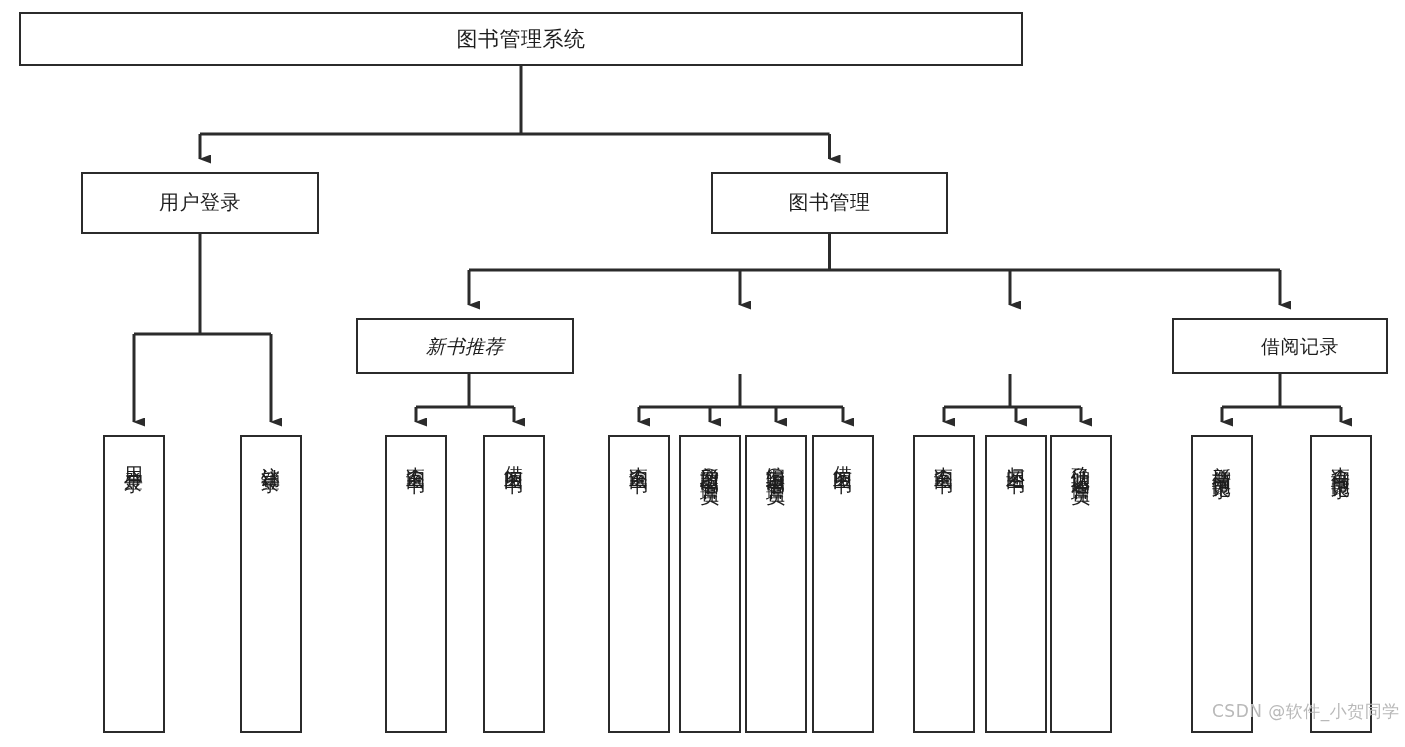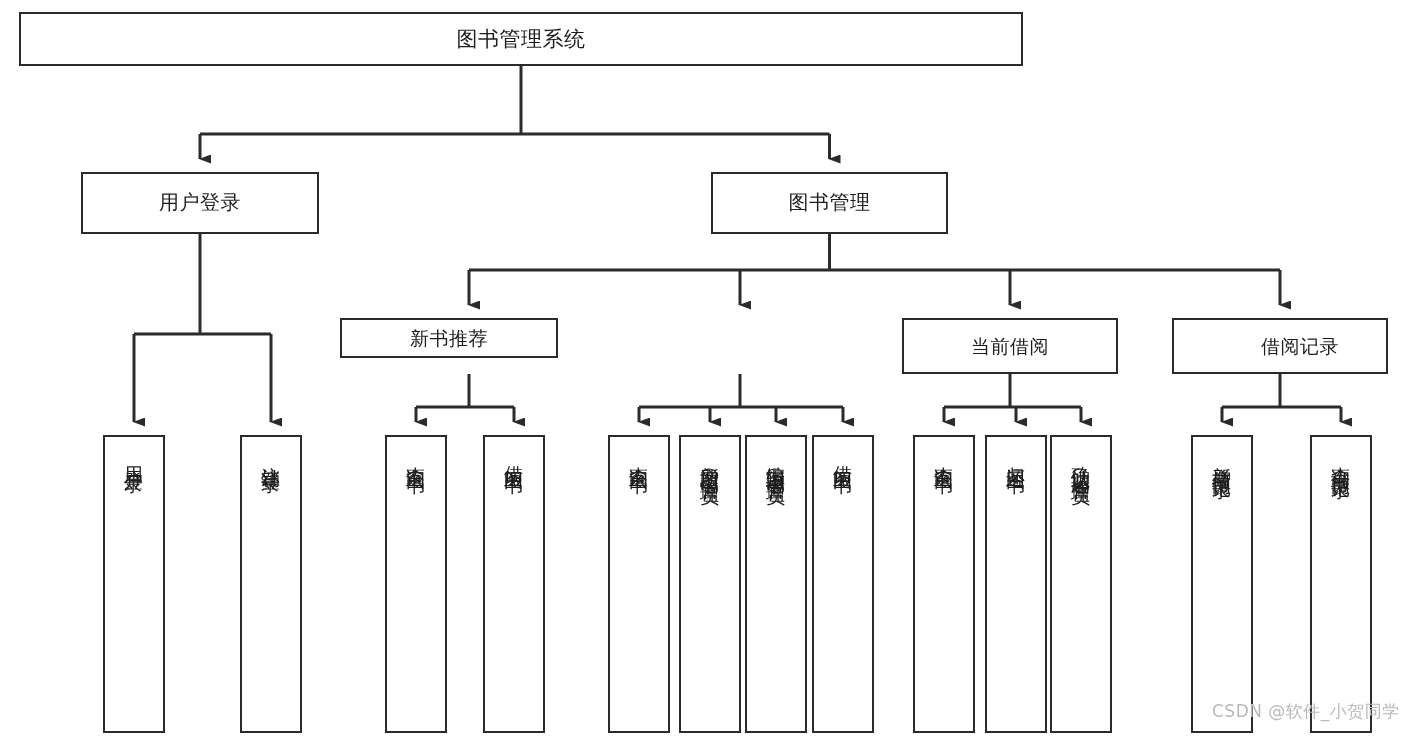--- a/index.html
+++ b/index.html
@@ -123,25 +123,22 @@
     <span class="node-label">图书管理系统</span>
   </div>
 
   <div class="node level1 horizontal" style="left: 81px; top: 172px; width: 238px; height: 62px;">
     <span class="node-label">用户登录</span>
   </div>
   <div class="node level1 horizontal" style="left: 711px; top: 172px; width: 237px; height: 62px;">
     <span class="node-label">图书管理</span>
   </div>
 
-  <div class="node level2 horizontal" style="left: 340px; top: 318px; width: 218px; height: 40px;">
+  <div class="node level2 horizontal" style="left: 356px; top: 318px; width: 218px; height: 56px; font-style: italic;">
     <span class="node-label">新书推荐</span>
-  </div>
-  <div class="node level2 horizontal" style="left: 902px; top: 318px; width: 216px; height: 56px;">
-    <span class="node-label">当前借阅</span>
   </div>
   <div class="node level2 horizontal" style="left: 1172px; top: 318px; width: 216px; height: 56px; padding-left: 40px;">
     <span class="node-label">借阅记录</span>
   </div>
 
   <div class="node leaf vertical" style="left: 103px; top: 435px; width: 62px; height: 298px;">
     <span class="node-label">用户登录</span>
   </div>
   <div class="node leaf vertical" style="left: 240px; top: 435px; width: 62px; height: 298px;">
     <span class="node-label">注销登录</span>

